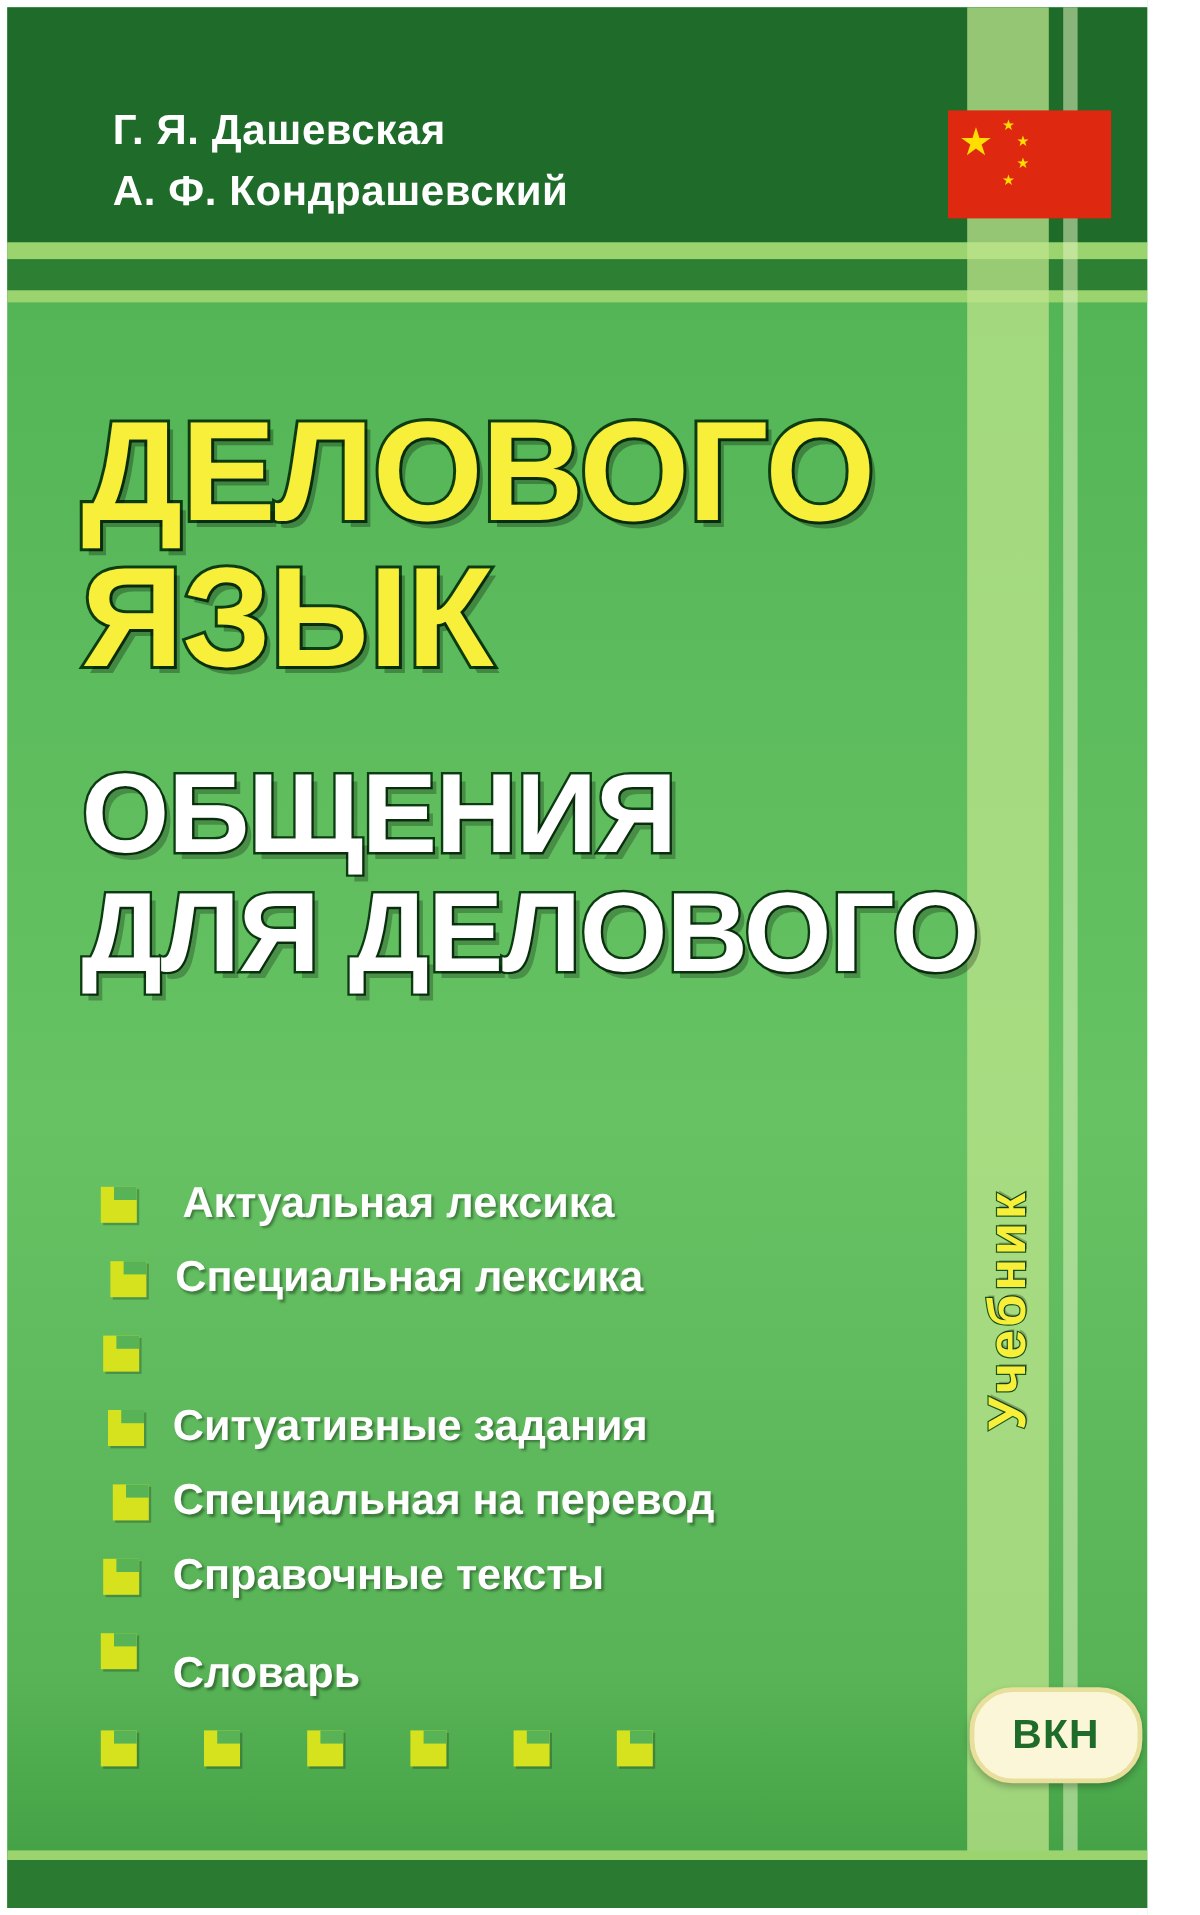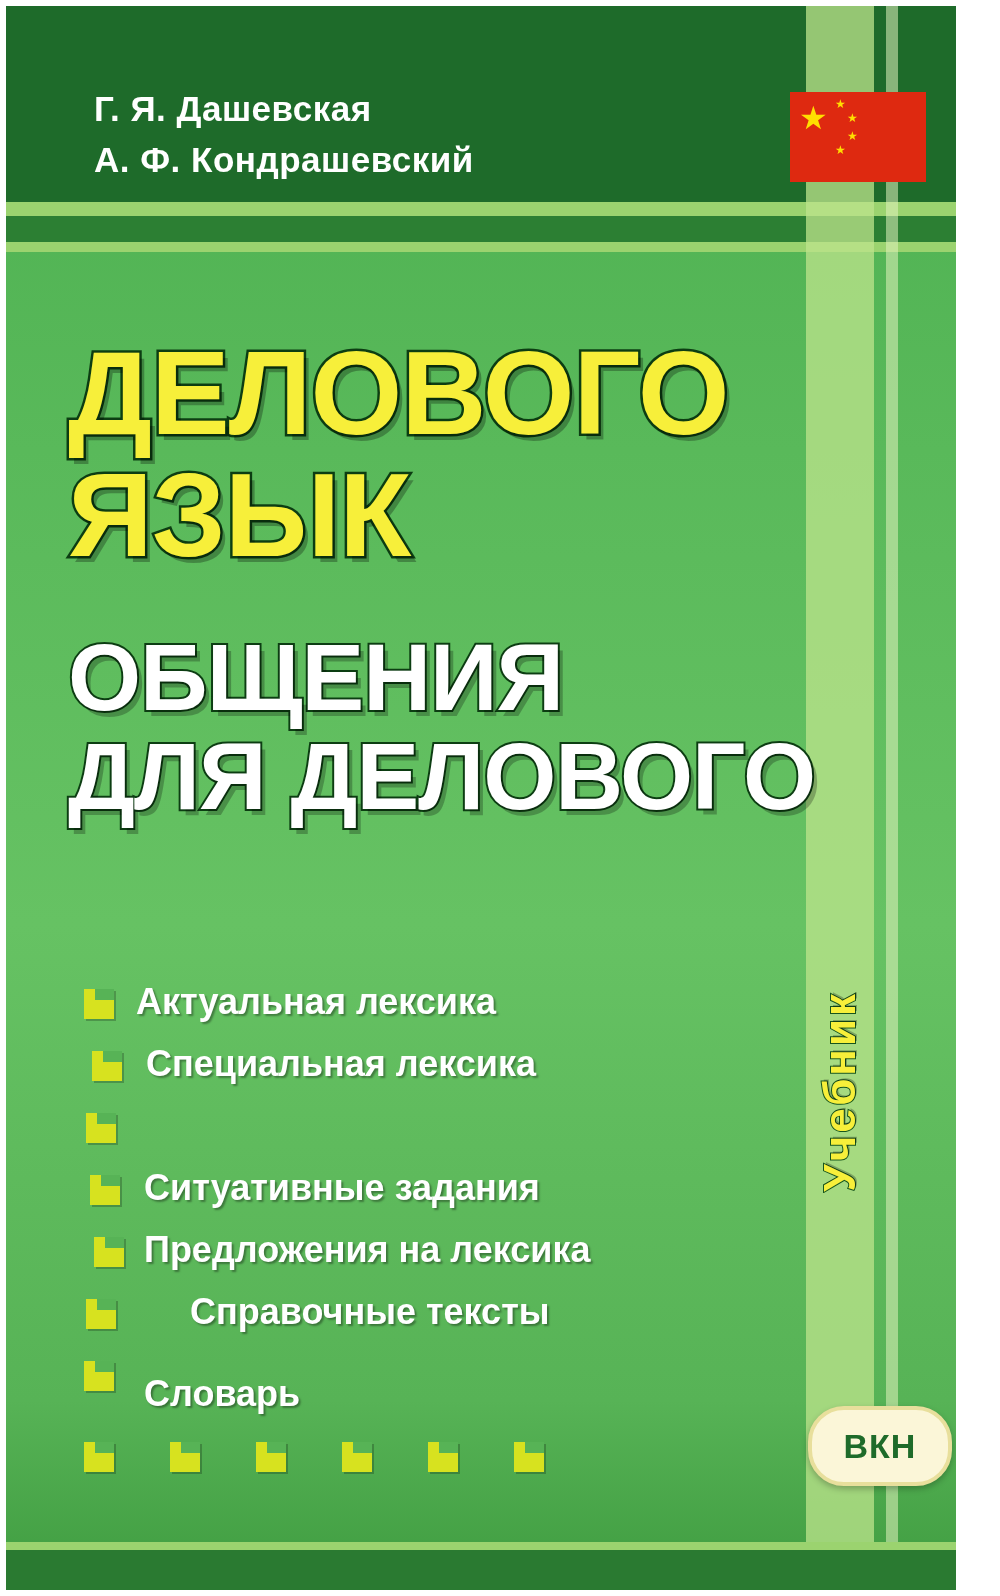--- a/index.html
+++ b/index.html
@@ -327,40 +327,40 @@
       <div class="title-yellow l2">ЯЗЫК</div>
       <div class="subtitle-block">
         <div class="title-white">ОБЩЕНИЯ</div>
         <div class="title-white">ДЛЯ ДЕЛОВОГО</div>
       </div>
     </div>
 
     <div class="features">
       <div class="feature-row">
         <div class="feature-marker" style="left:0px;"></div>
-        <div class="feature-text" style="left:52px;">Актуальная лексика</div>
+        <div class="feature-text" style="left:68px;">Актуальная лексика</div>
       </div>
       <div class="feature-row">
         <div class="feature-marker" style="left:8px;"></div>
         <div class="feature-text" style="left:62px;">Специальная лексика</div>
       </div>
       <div class="feature-row">
         <div class="feature-marker" style="left:2px;"></div>
       </div>
       <div class="feature-row">
         <div class="feature-marker" style="left:6px;"></div>
         <div class="feature-text" style="left:60px;">Ситуативные задания</div>
       </div>
       <div class="feature-row">
         <div class="feature-marker" style="left:10px;"></div>
-        <div class="feature-text" style="left:60px;">Предложения на лексика</div>
+        <div class="feature-text" style="left:60px;">Специальная на перевод</div>
       </div>
       <div class="feature-row">
         <div class="feature-marker" style="left:2px;"></div>
-        <div class="feature-text" style="left:60px;margin-left:46px;">Справочные тексты</div>
+        <div class="feature-text" style="left:60px;">Справочные тексты</div>
       </div>
       <div class="feature-row">
         <div class="feature-marker" style="left:0px;"></div>
         <div class="feature-text" style="left:60px;margin-top:20px;">Словарь</div>
       </div>
     </div>
 
     <div class="squares-row">
       <div class="sq"></div>
       <div class="sq"></div>

